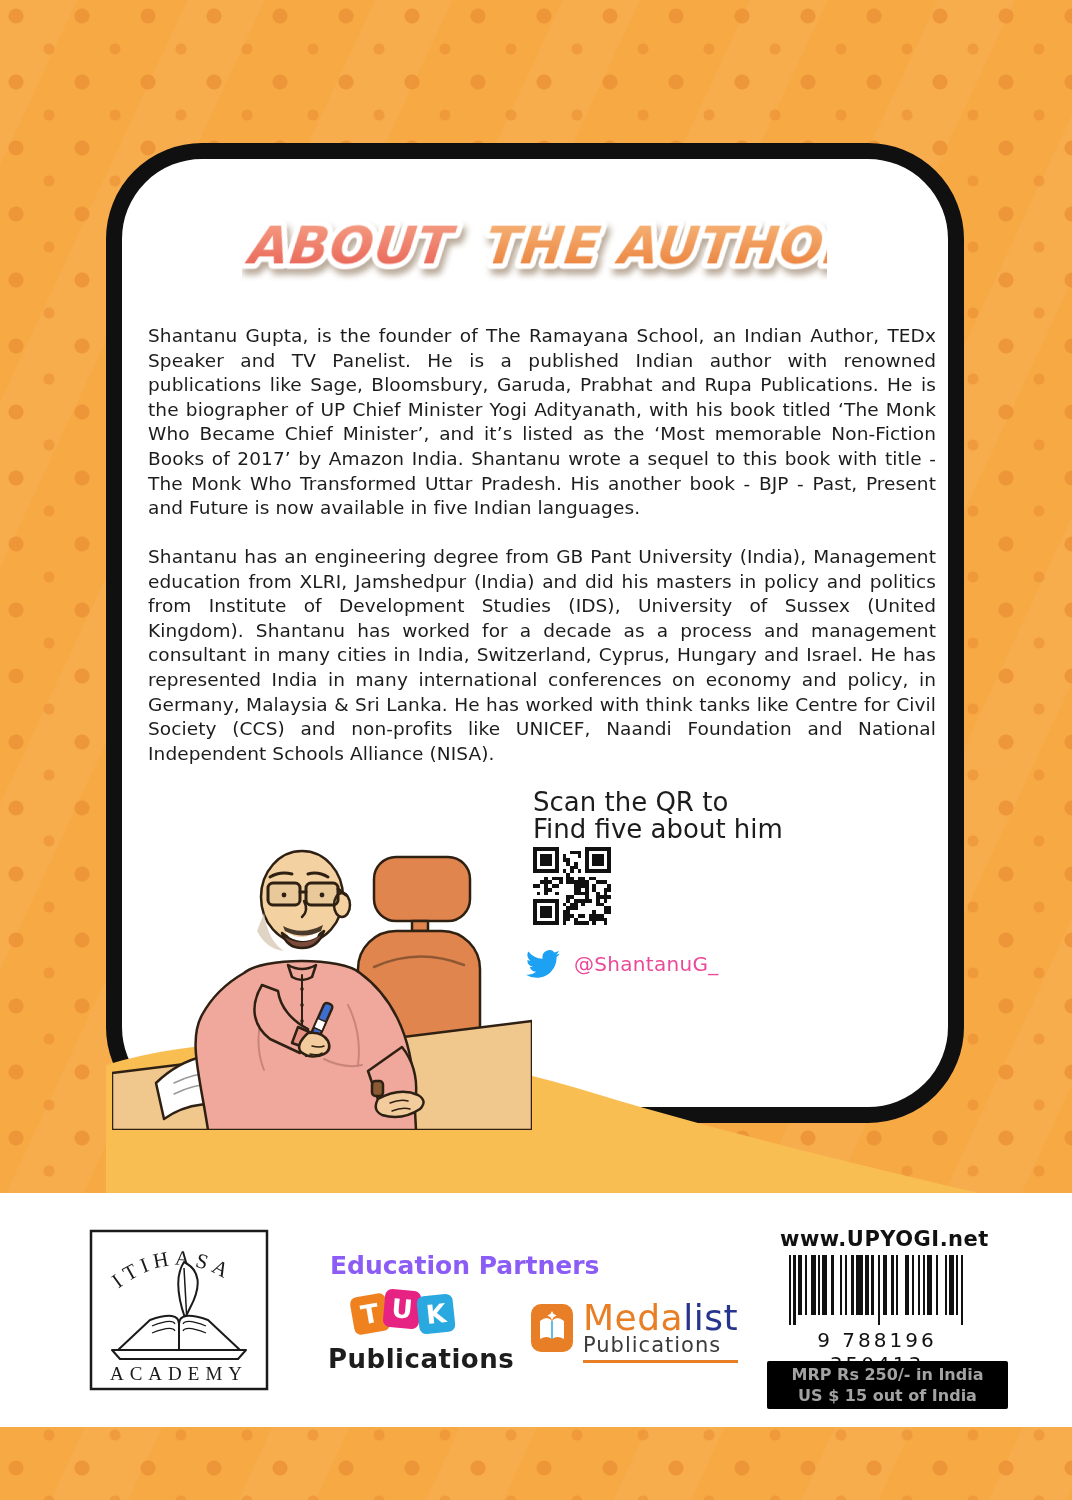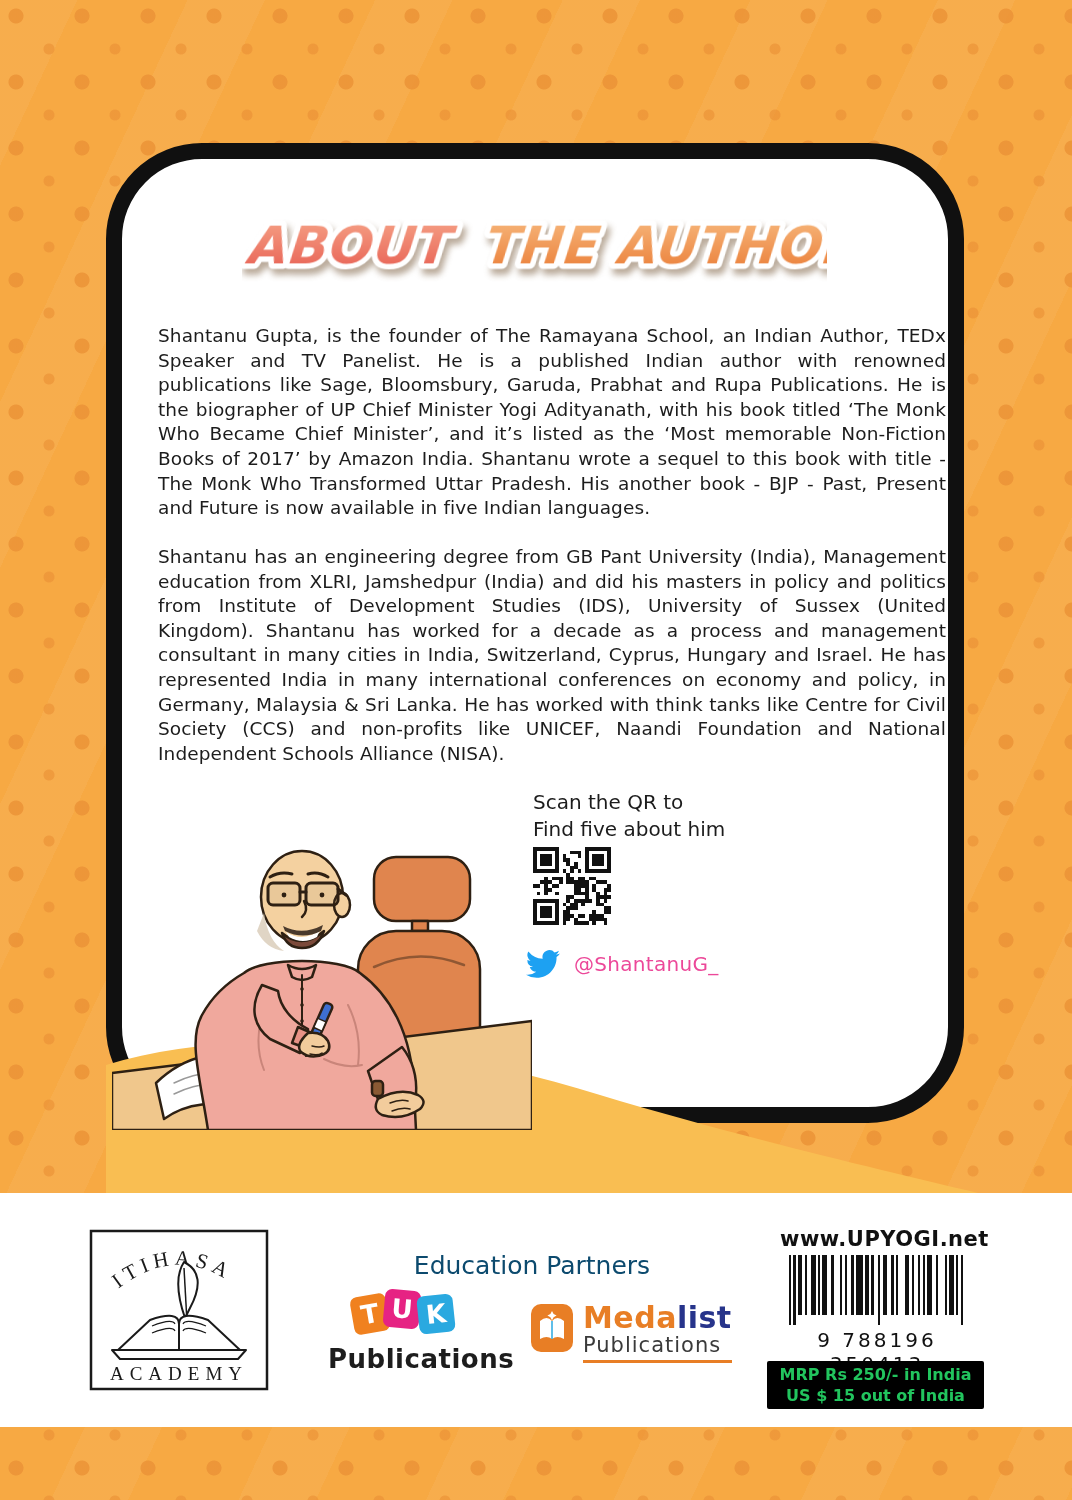--- a/index.html
+++ b/index.html
@@ -12,58 +12,58 @@
       radial-gradient(circle 6px at 49px 49px, rgba(235,147,55,.7) 5px, transparent 6px),
       repeating-linear-gradient(115deg, rgba(255,255,255,.05) 0 70px, rgba(255,255,255,0) 70px 170px);
     background-size:66px 66px,66px 66px,auto;
   }
   .card{
     position:absolute;left:106px;top:143px;width:858px;height:980px;box-sizing:border-box;
     border:16px solid #101010;border-radius:96px;background:#ffffff;z-index:1;
   }
   .title-svg{position:absolute;left:120px;top:22px;width:585px;height:115px;}
   .bio{
-    position:absolute;left:36px;width:788px;margin:0;color:#1c1c1c;
+    position:absolute;left:26px;width:788px;margin:0;color:#1c1c1c;
     font-size:18.5px;line-height:24.6px;letter-spacing:.1px;text-align:justify;
   }
   .bio.p1{top:165px;}
   .bio.p2{top:386px;}
-  .qr-label{position:absolute;left:411px;top:630px;color:#1c1c1c;font-size:20px;line-height:27px;}
+  .qr-label{position:absolute;left:411px;top:630px;color:#1c1c1c;font-size:26px;line-height:27px;}
   .qr-svg{position:absolute;left:411px;top:688px;width:78px;height:78px;}
   .social{position:absolute;left:404px;top:788px;}
   .social-row{display:flex;align-items:center;height:34px;margin-bottom:10px;}
   .sicon{width:34px;height:34px;margin-right:14px;display:flex;align-items:center;justify-content:center;}
   .sicon svg{width:34px;height:34px;display:block;}
   .ig-badge{width:30px;height:30px;border-radius:8px;
     background:radial-gradient(circle at 28% 110%, #FDC468 0%, #F7804D 42%, #D92E7F 68%, #9B36B7 100%);
     display:flex;align-items:center;justify-content:center;}
   .shandle{font-size:20px;color:#ec4899;letter-spacing:.3px;}
   .swoosh-svg{position:absolute;left:0;top:1015px;width:1072px;height:178px;z-index:2;}
   .illus-svg{position:absolute;left:112px;top:815px;width:420px;height:315px;z-index:3;}
   .band{position:absolute;left:0;top:1193px;width:1072px;height:234px;background:#ffffff;z-index:4;}
   .academy-svg{position:absolute;left:88px;top:35px;width:182px;height:164px;}
-  .edu-heading{position:absolute;left:330px;top:58px;width:404px;text-align:center;
-    font-size:25px;font-weight:normal;color:#0c4a6e;}
+  .edu-heading{position:absolute;left:330px;top:58px;width:404px;
+    font-size:25px;font-weight:bold;color:#8b5cf6;}
   .tuk{position:absolute;left:352px;top:97px;width:104px;height:50px;}
   .tuk-sq{position:absolute;width:36px;height:38px;border-radius:7px;color:#fff;
     font-size:26px;line-height:38px;font-weight:bold;text-align:center;}
   .tuk-label{position:absolute;left:328px;top:151px;width:170px;text-align:center;
     font-size:26px;font-weight:bold;color:#1d1d1d;letter-spacing:.5px;}
   .medalist{position:absolute;left:530px;top:110px;display:flex;align-items:flex-start;}
   .medalist-text{margin-left:9px;}
-  .medalist-name{font-size:30px;font-weight:bold;line-height:30px;letter-spacing:.5px;}
+  .medalist-name{font-size:36px;font-weight:normal;line-height:30px;letter-spacing:.5px;}
   .medalist-pub{font-size:21px;color:#3a3a3a;letter-spacing:1px;line-height:24px;}
   .medalist-rule{height:2.5px;margin-top:3px;}
   .website{position:absolute;left:780px;top:34px;width:204px;
     font-size:21px;font-weight:bold;color:#111;letter-spacing:.5px;}
   .barcode-svg{position:absolute;left:789px;top:62px;width:176px;height:72px;}
   .isbn{position:absolute;left:777px;top:135px;width:200px;text-align:center;
     font-size:20px;color:#111;letter-spacing:3px;}
-  .mrp{position:absolute;left:767px;top:168px;width:217px;height:48px;background:#000;
-    color:#22c55e;text-align:center;font-size:16px;font-weight:bold;line-height:21px;
+  .mrp{position:absolute;left:767px;top:168px;width:241px;height:48px;background:#000;
+    color:#a3a3a3;text-align:center;font-size:16px;font-weight:bold;line-height:21px;
     display:flex;flex-direction:column;justify-content:center;border-radius:2px;}
 </style>
 </head>
 <body>
 
 <div class="card">
 
   <svg class="title-svg" viewBox="0 0 585 115">
     <defs>
       <linearGradient id="gradCoral" x1="0" y1="0" x2="0" y2="1">

